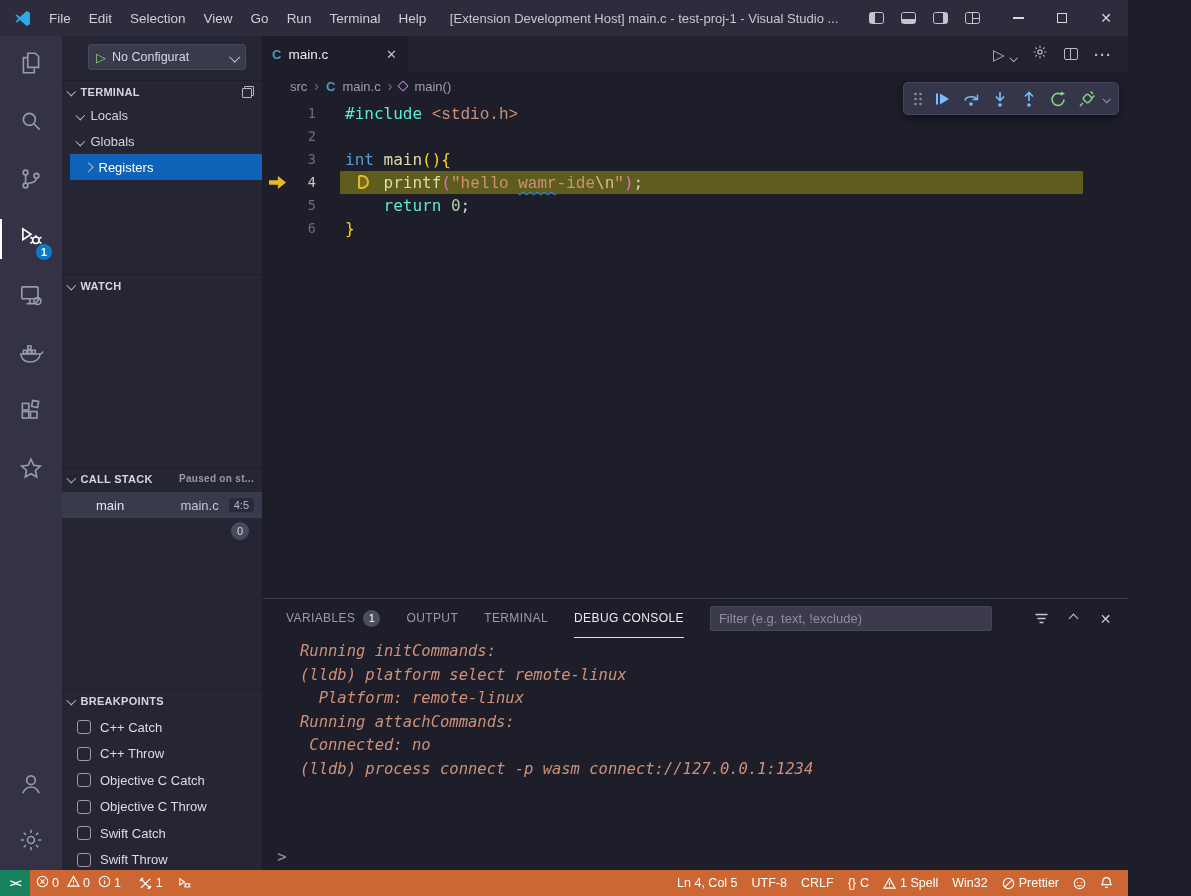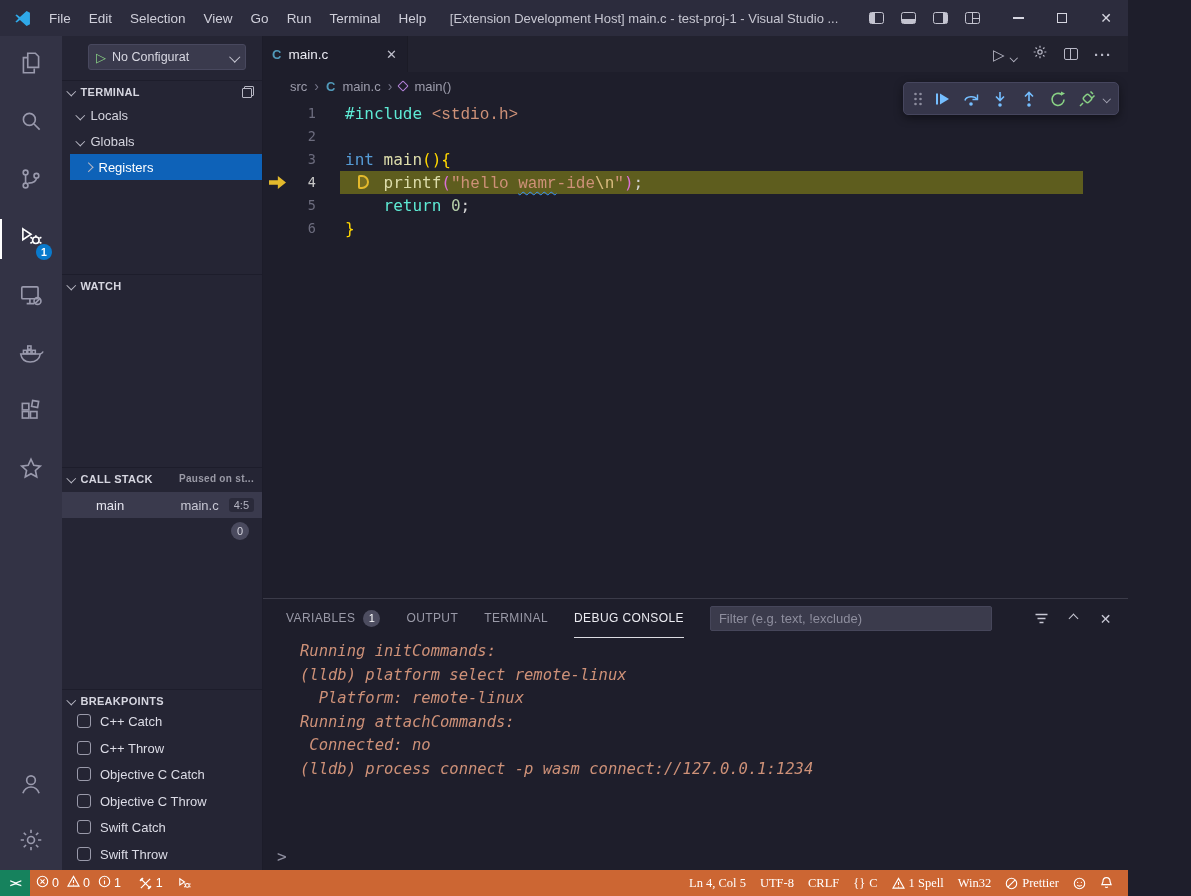--- a/index.html
+++ b/index.html
@@ -50,21 +50,21 @@
   .side-row{height:26px;display:flex;align-items:center;gap:7px;padding-left:15px;font-size:13px;color:#d4d4de;}
   .side-row .chev{width:5.5px;height:5.5px;border-width:1.3px;color:#b8b8c4;}
   .side-row.selected{background:var(--selection_blue,#0e62b8);color:#ffffff;margin-left:8px;}
   #variables-rows{position:absolute;top:66px;left:0;right:0;}
   .cs-row{position:absolute;top:456px;left:0;right:0;height:26px;background:#3a3a4d;display:flex;align-items:center;padding:0 8px 0 34px;font-size:13px;box-sizing:border-box;}
   .cs-fn{color:#e4e4ee;}
   .cs-file{margin-left:auto;color:#c8c8d4;margin-right:10px;}
   .cs-loc{background:#2a2a3a;border-radius:3px;padding:1px 5px;font-size:11px;color:#b4b4c2;}
   .cs-badge{position:absolute;top:486px;left:169px;width:18px;height:18px;border-radius:50%;background:#4a4a5e;color:#d4d4de;font-size:11px;display:flex;align-items:center;justify-content:center;}
   #bp-rows{position:absolute;top:678px;left:0;right:0;}
-  .bp-row{height:26.5px;display:flex;align-items:flex-start;gap:9px;padding-left:15px;font-size:13px;color:#dcdce6;}
+  .bp-row{height:26.5px;display:flex;align-items:center;gap:9px;padding-left:15px;font-size:13px;color:#dcdce6;}
   .checkbox{width:14px;height:14px;border:1.2px solid #9a9aaa;border-radius:3px;box-sizing:border-box;background:transparent;flex:none;}
 
   
   .editor{position:absolute;left:262px;top:36px;right:0;bottom:26px;background:#1e1e2b;}
   .tabbar{position:absolute;top:0;left:0;right:0;height:36px;background:#22222f;display:flex;align-items:stretch;}
   .tab{width:146px;background:#1e1e2b;display:flex;align-items:center;gap:7px;padding:0 10px;border-right:1px solid #1b1b26;font-size:13.5px;color:#eaeaf2;box-sizing:border-box;}
   .c-icon{color:#519aba;font-weight:bold;font-size:13px;}
   .tab-close{margin-left:auto;color:#c0c0cc;font-size:13px;}
   .tab-actions{margin-left:auto;display:flex;align-items:center;gap:16px;padding-right:16px;color:#b8b8c6;}
   .run-glyph{font-size:15px;line-height:1;}
@@ -113,21 +113,21 @@
   .console-input-chev{position:absolute;left:15px;bottom:4px;color:#8f8fa0;font-family:"DejaVu Sans Mono",monospace;font-size:16px;}
 
   
   .statusbar{position:absolute;left:0;right:0;bottom:0;height:26px;background:var(--statusbar,#cc6633);display:flex;align-items:center;color:#fff;font-size:12.5px;z-index:70;}
   .sb-remote{width:30px;height:26px;background:var(--remote_green,#16825d);display:flex;align-items:center;justify-content:center;font-weight:bold;font-size:11.5px;letter-spacing:-1.5px;flex:none;}
   .sb-item{display:flex;align-items:center;gap:4px;padding:0 7px;height:26px;white-space:nowrap;}
   .sb-item svg{display:block;}
   .sb-group{display:flex;align-items:center;gap:3px;padding:0 6px;height:26px;}
   .sb-group .n{margin-right:5px;}
   .sb-spacer{flex:1;}
-  .sb-right{display:flex;align-items:flex-start;margin-right:8px;font-family:Liberation Serif, serif;}
+  .sb-right{display:flex;align-items:flex-start;margin-right:8px;}
 </style>
 </head>
 <body>
 
 <div class="app">
 
   <div class="titlebar">
     <span class="vscode-logo">
       <svg width="19" height="19" viewBox="0 0 24 24">
           <path fill="#2fa8e8" d="M17.2 2.6 8.8 10.2 4.7 7.1 3 8l4 4-4 4 1.7.9 4.1-3.1 8.4 7.6 4.2-2V4.6z"></path>

